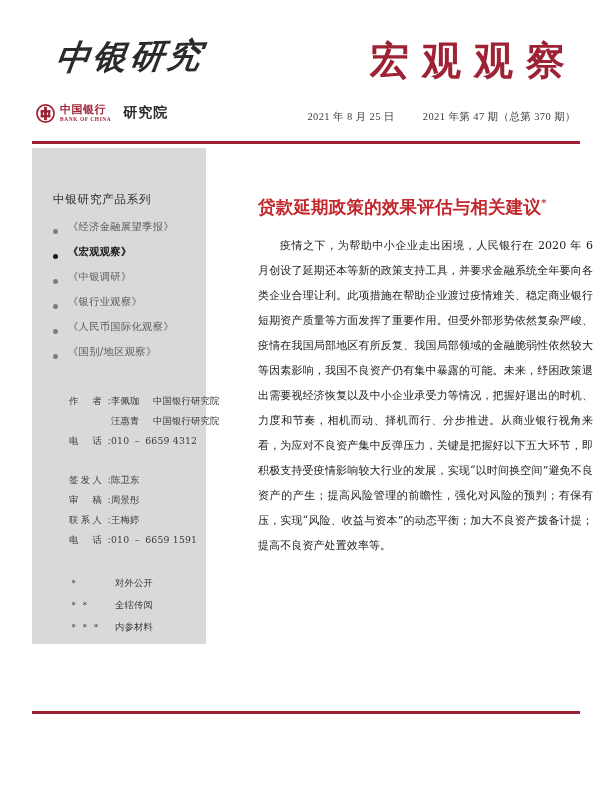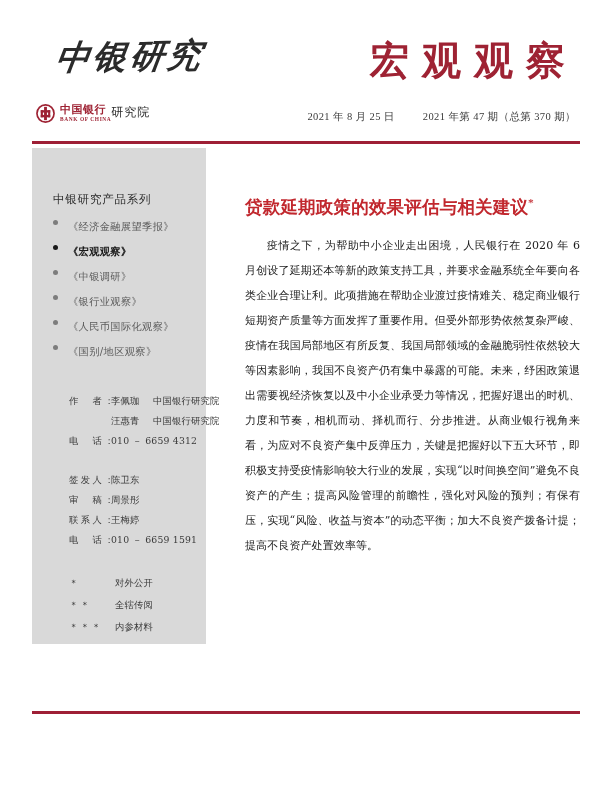--- a/index.html
+++ b/index.html
@@ -86,25 +86,26 @@
     font-family: "Liberation Serif", serif;
     font-size: 5.4px;
     font-weight: 700;
     color: #9e2233;
     letter-spacing: 0.6px;
     margin-top: 2px;
     white-space: nowrap;
   }
   .boc-institute {
     font-family: "DejaVu Serif", serif;
-    font-size: 12px;
+    font-size: 14px;
     color: #2b2b2b;
-    margin-left: 0;
+    margin-left: 12px;
     letter-spacing: 1px;
     white-space: nowrap;
+    font-weight: bold;
   }
 
   .issue-line {
     position: absolute;
     right: 4px;
     top: 82px;
     font-family: Liberation Serif, serif;
     font-size: 10.5px;
     color: #3a3a3a;
     white-space: nowrap;
@@ -153,21 +154,21 @@
     white-space: nowrap;
   }
 
   .side-list {
     list-style: none;
     margin: 0;
     padding: 0 0 0 21px;
   }
   .side-item {
     display: flex;
-    align-items: flex-start;
+    align-items: flex-end;
     margin-bottom: 11px;
     font-family: "DejaVu Serif", serif;
     font-size: 10.2px;
     color: #5a5a5a;
     letter-spacing: 0.4px;
     white-space: nowrap;
   }
   .side-bullet {
     width: 5px;
     height: 5px;
@@ -230,21 +231,21 @@
     letter-spacing: 2px;
     color: #3a3a3a;
   }
   .legend-text {
     flex: 0 0 auto;
   }
 
   
   .content {
     position: absolute;
-    left: 245px;
+    left: 258px;
     top: 148px;
     width: 335px;
     height: 562px;
   }
 
   .article-title {
     font-family: "DejaVu Serif", serif;
     font-size: 17.5px;
     font-weight: 700;
     color: #c1272d;

